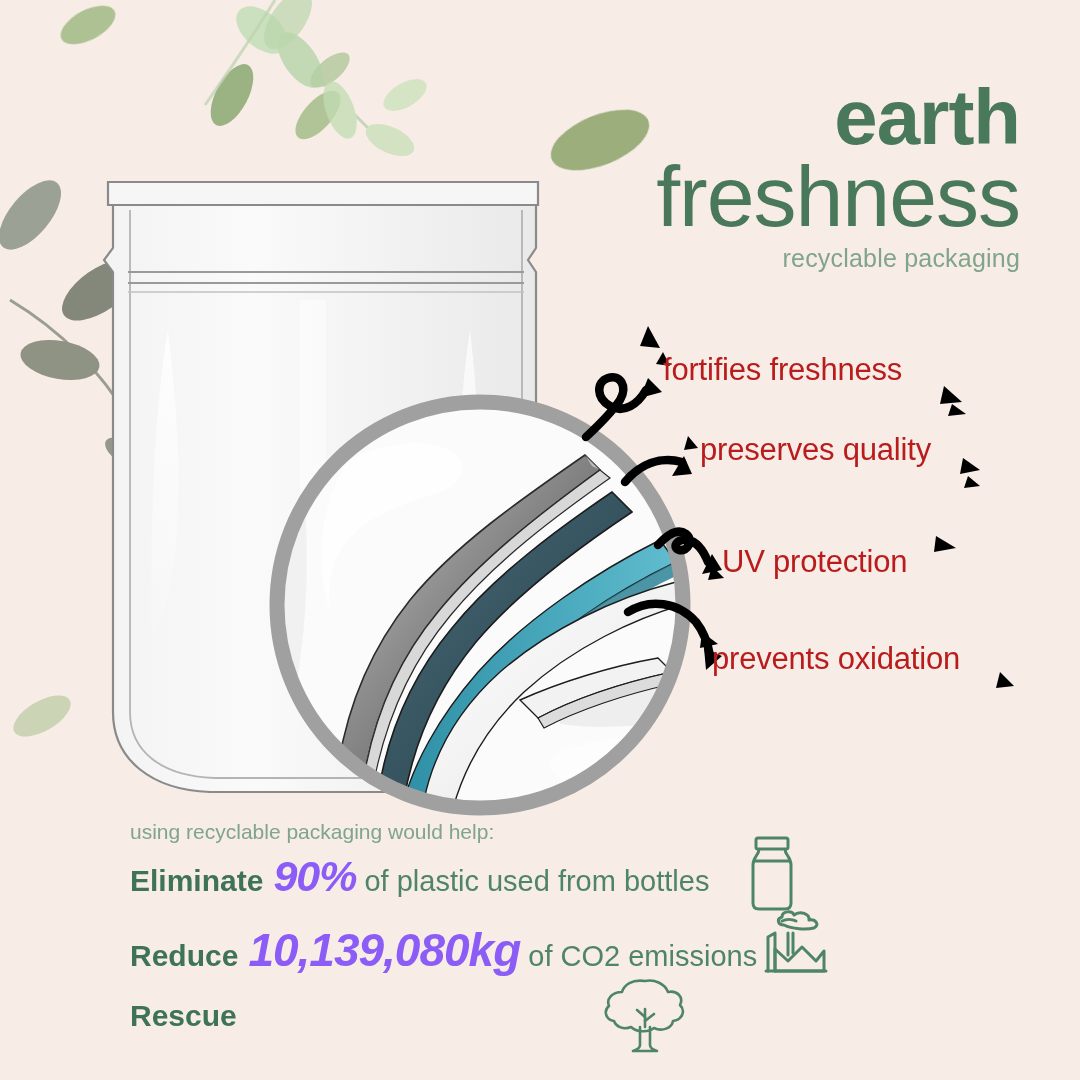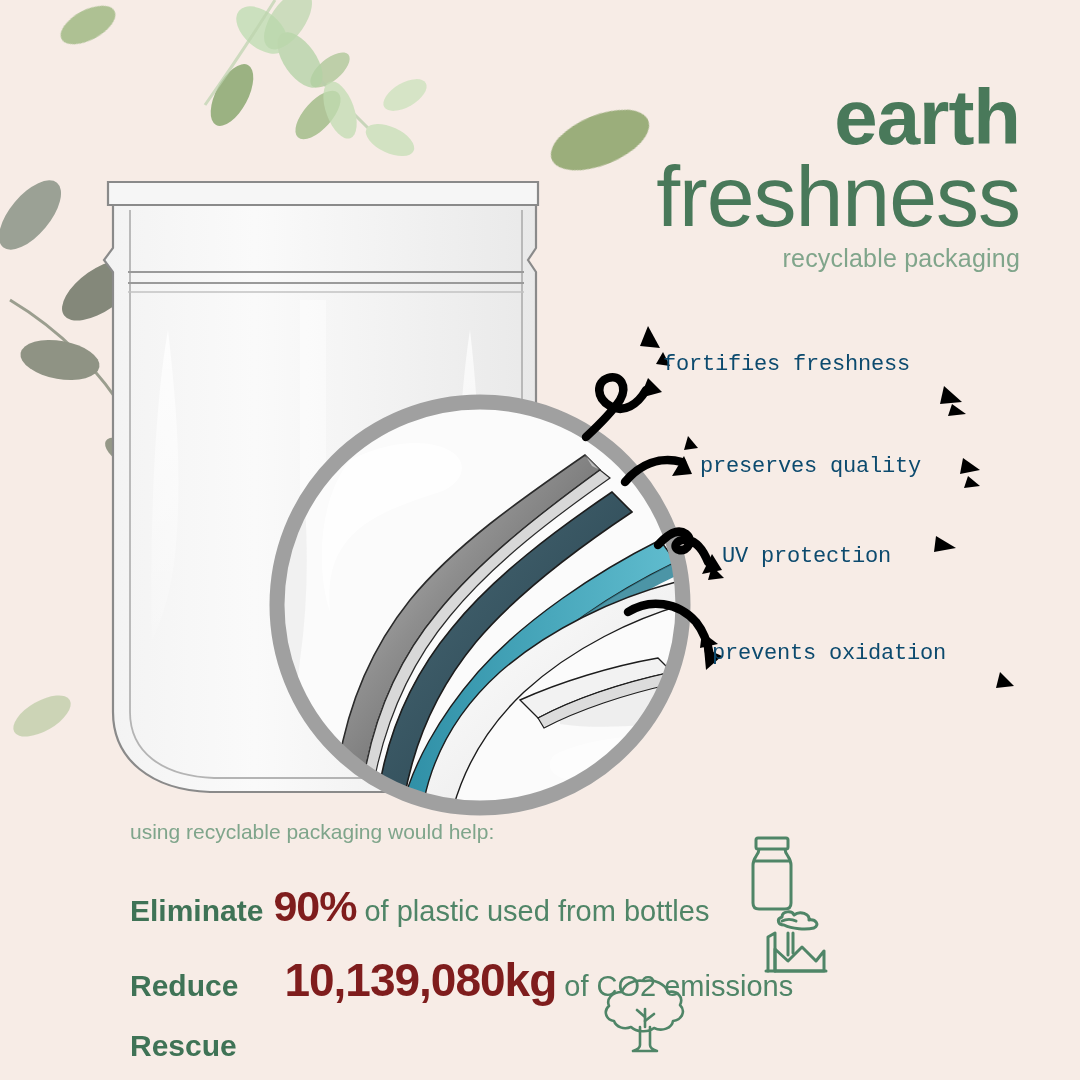--- a/index.html
+++ b/index.html
@@ -54,68 +54,68 @@
     font-size: 25px;
     font-weight: normal;
     color: #80a58b;
     margin: 6px 0 0 0;
     letter-spacing: 0.2px;
   }
 
   
   .feature-label {
     position: absolute;
-    font-size: 22px;
-    color: #0c4a6e;
+    font-size: 31px;
+    color: #b91c1c;
     white-space: nowrap;
     letter-spacing: -0.2px;
-    font-family: Liberation Mono, monospace;
   }
   .f0 { left: 663px; top: 352px; }
-  .f1 { left: 700px; top: 454px; }
+  .f1 { left: 700px; top: 432px; }
   .f2 { left: 722px; top: 544px; }
   .f3 { left: 712px; top: 641px; }
 
   
   .stats {
     position: absolute;
     left: 130px;
     top: 820px;
     width: 800px;
   }
   .stats-intro {
     font-size: 21px;
     color: #7fa58b;
-    margin: 0 0 38px 0;
+    margin: 0 0 8px 0;
   }
   .stat-row {
     display: flex;
     align-items: baseline;
     margin-bottom: 22px;
     white-space: nowrap;
   }
   .stat-verb {
     font-size: 30px;
     font-weight: bold;
     color: #3f7356;
     margin-right: 10px;
   }
   .stat-value {
     font-size: 43px;
     font-weight: bold;
-    color: #7f1d1d;
+    color: #8b5cf6;
     letter-spacing: -1px;
     margin-right: 8px;
+    font-style: italic;
   }
   .stat-rest {
     font-size: 29px;
     font-weight: normal;
     color: #4f8567;
   }
-  .row-2 .stat-value { font-size: 46px; margin-left: 36px; }
+  .row-2 .stat-value { font-size: 46px; }
   .row-3 .stat-value { font-size: 44px; }
 
   .stat-icon {
     position: absolute;
   }
   .icon-bottle { left: 740px; top: 835px; }
   .icon-factory { left: 762px; top: 903px; }
   .icon-tree { left: 600px; top: 975px; }
 </style>
 </head>

